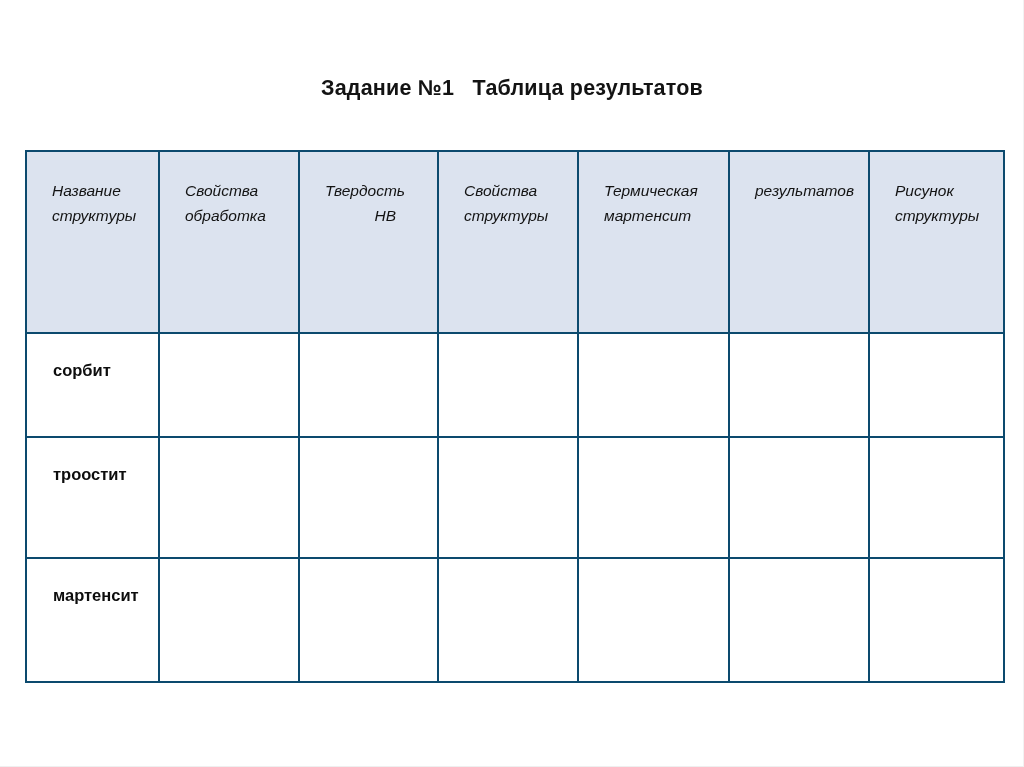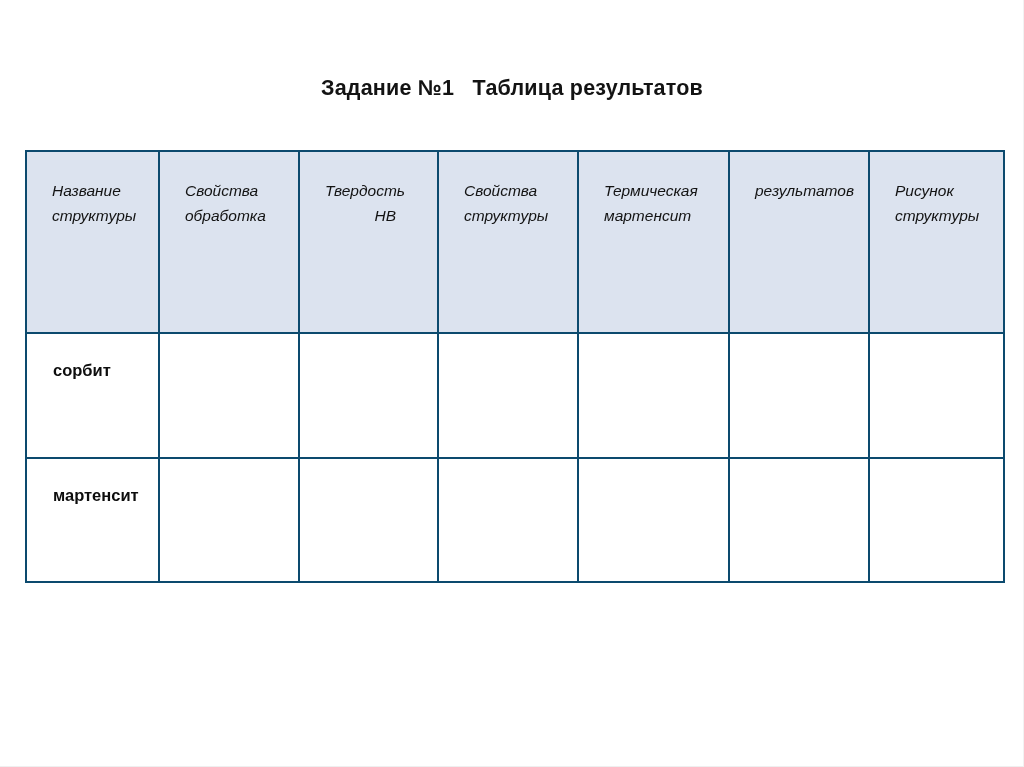--- a/index.html
+++ b/index.html
@@ -89,21 +89,21 @@
   .row-label {
     padding: 11px 0 0 10px;
     font-size: 16.5px;
     font-weight: bold;
     font-style: normal;
     line-height: 1.2;
     color: #0d0d0d;
     white-space: nowrap;
   }
 
-  .r1 { height: 125px; }
+  .r1 { height: 104px; }
   .r2 { height: 121px; }
   .r3 { height: 124px; }
 
   .empty-cell { }
 
   col.c0 { width: 133px; }
   col.c1 { width: 140px; }
   col.c2 { width: 139px; }
   col.c3 { width: 140px; }
   col.c4 { width: 151px; }
@@ -159,20 +159,31 @@
         <td>
           <div class="row-label">сорбит</div>
         </td>
         <td class="empty-cell"></td>
         <td class="empty-cell"></td>
         <td class="empty-cell"></td>
         <td class="empty-cell"></td>
         <td class="empty-cell"></td>
         <td class="empty-cell"></td>
       </tr>
+      <tr class="r2">
+        <td>
+          <div class="row-label">троостит</div>
+        </td>
+        <td class="empty-cell"></td>
+        <td class="empty-cell"></td>
+        <td class="empty-cell"></td>
+        <td class="empty-cell"></td>
+        <td class="empty-cell"></td>
+        <td class="empty-cell"></td>
+      </tr>
       <tr class="r3">
         <td>
           <div class="row-label">мартенсит</div>
         </td>
         <td class="empty-cell"></td>
         <td class="empty-cell"></td>
         <td class="empty-cell"></td>
         <td class="empty-cell"></td>
         <td class="empty-cell"></td>
         <td class="empty-cell"></td>

